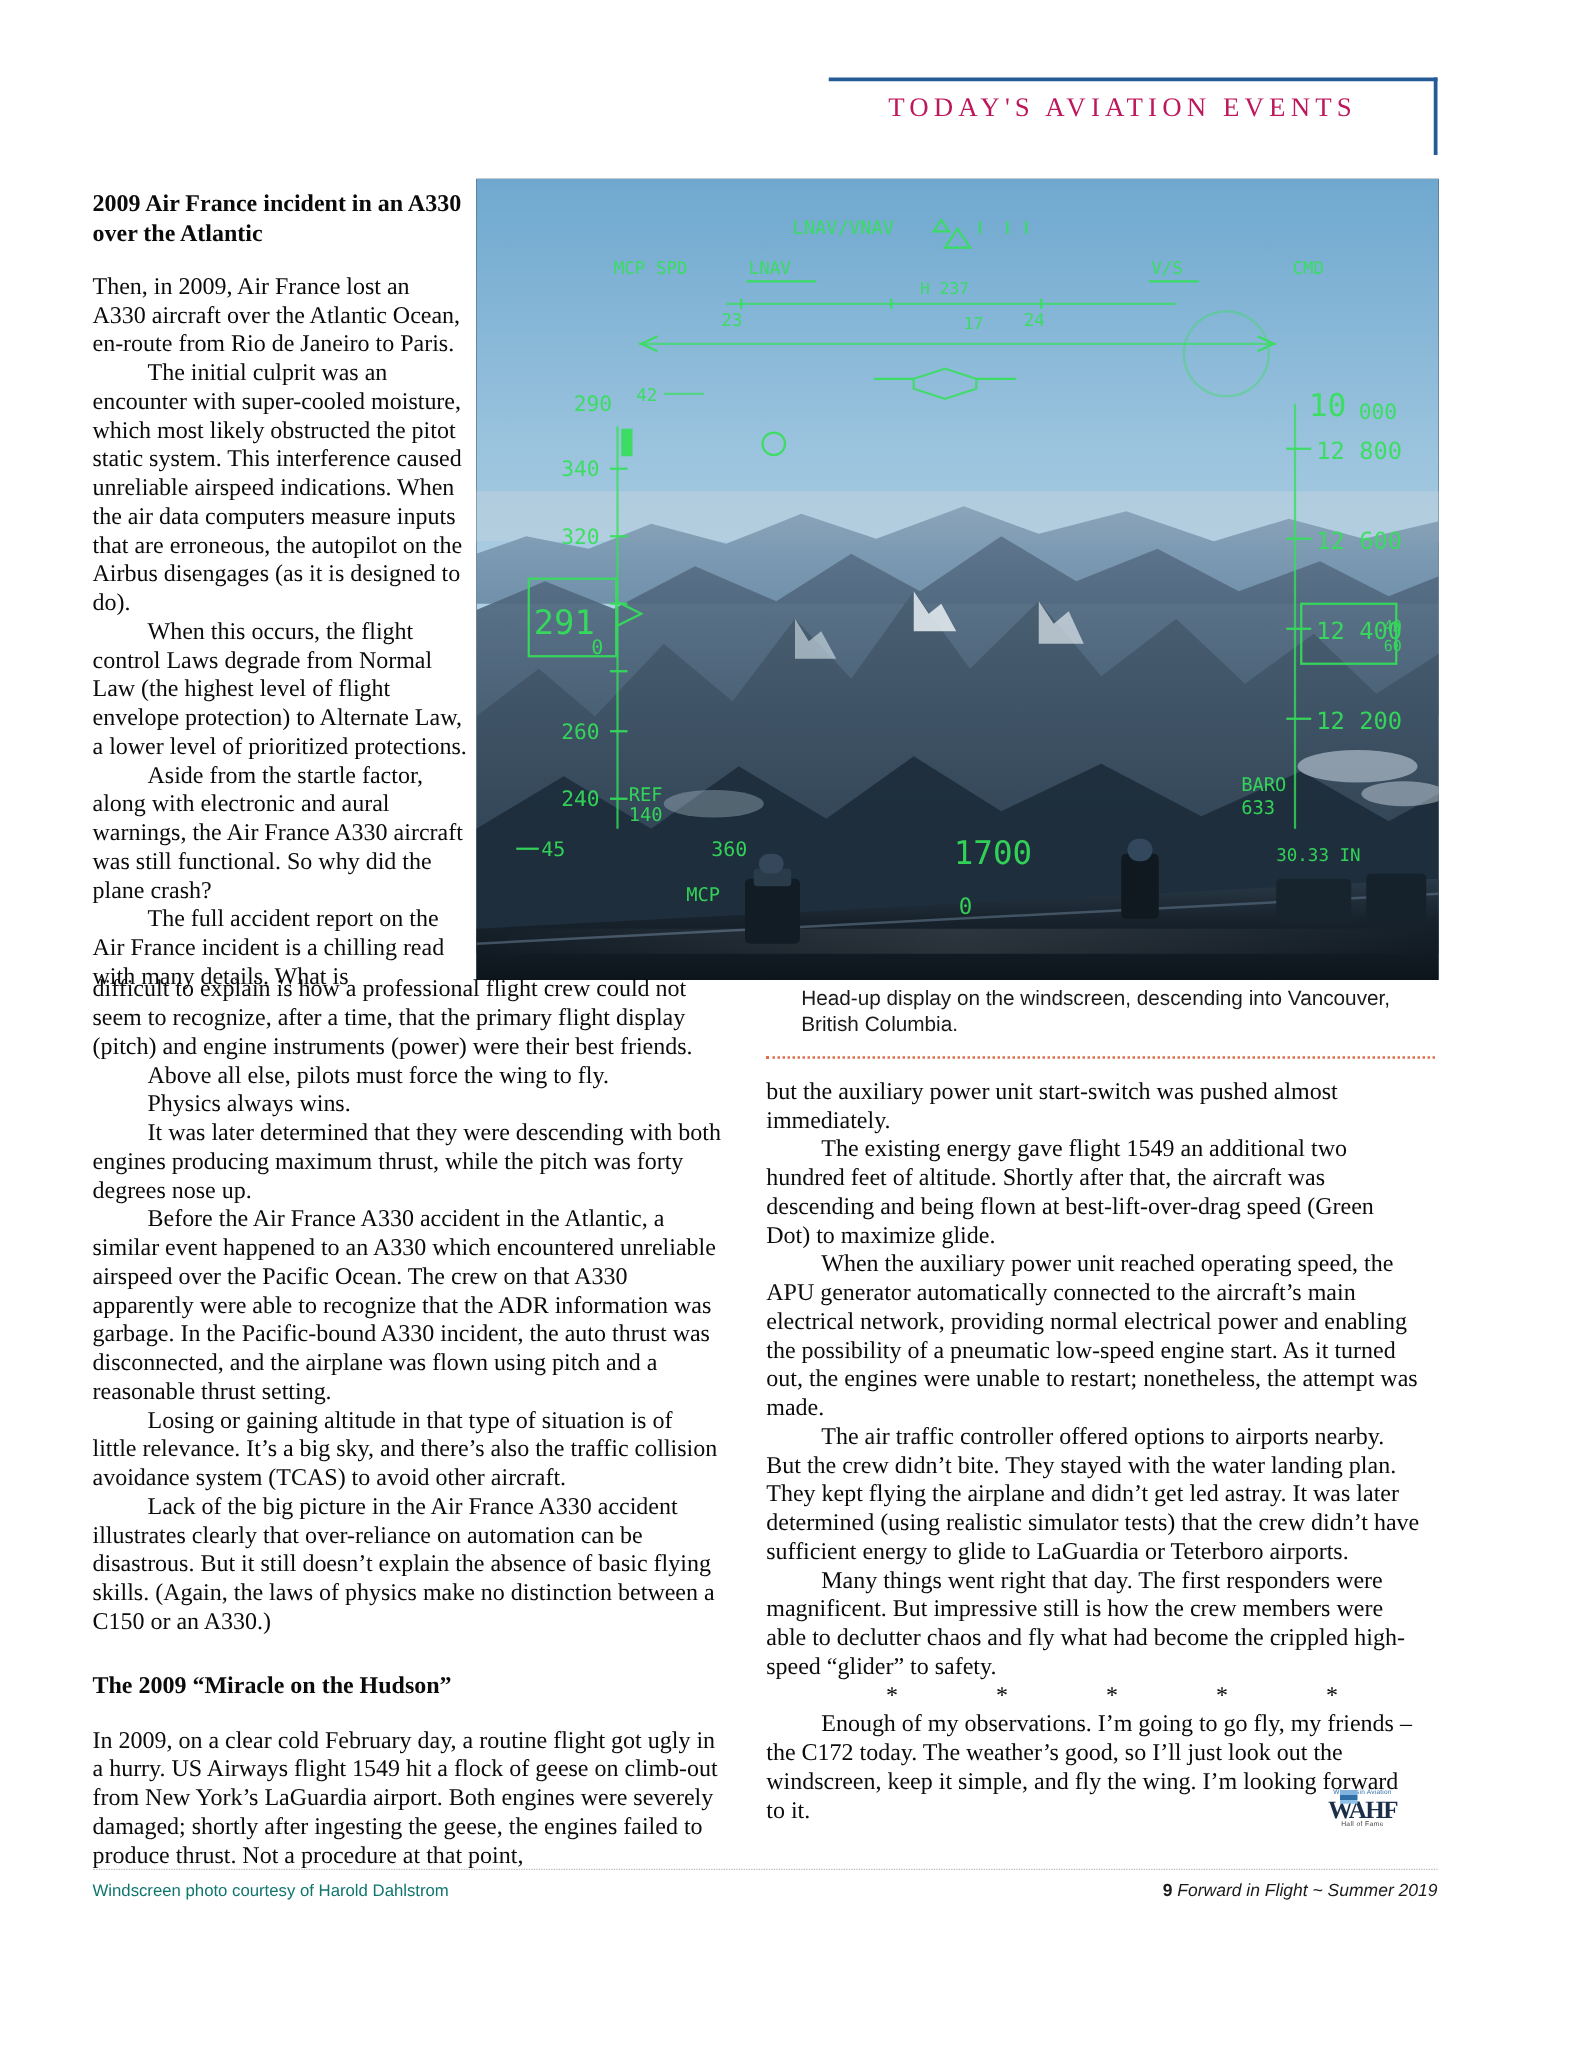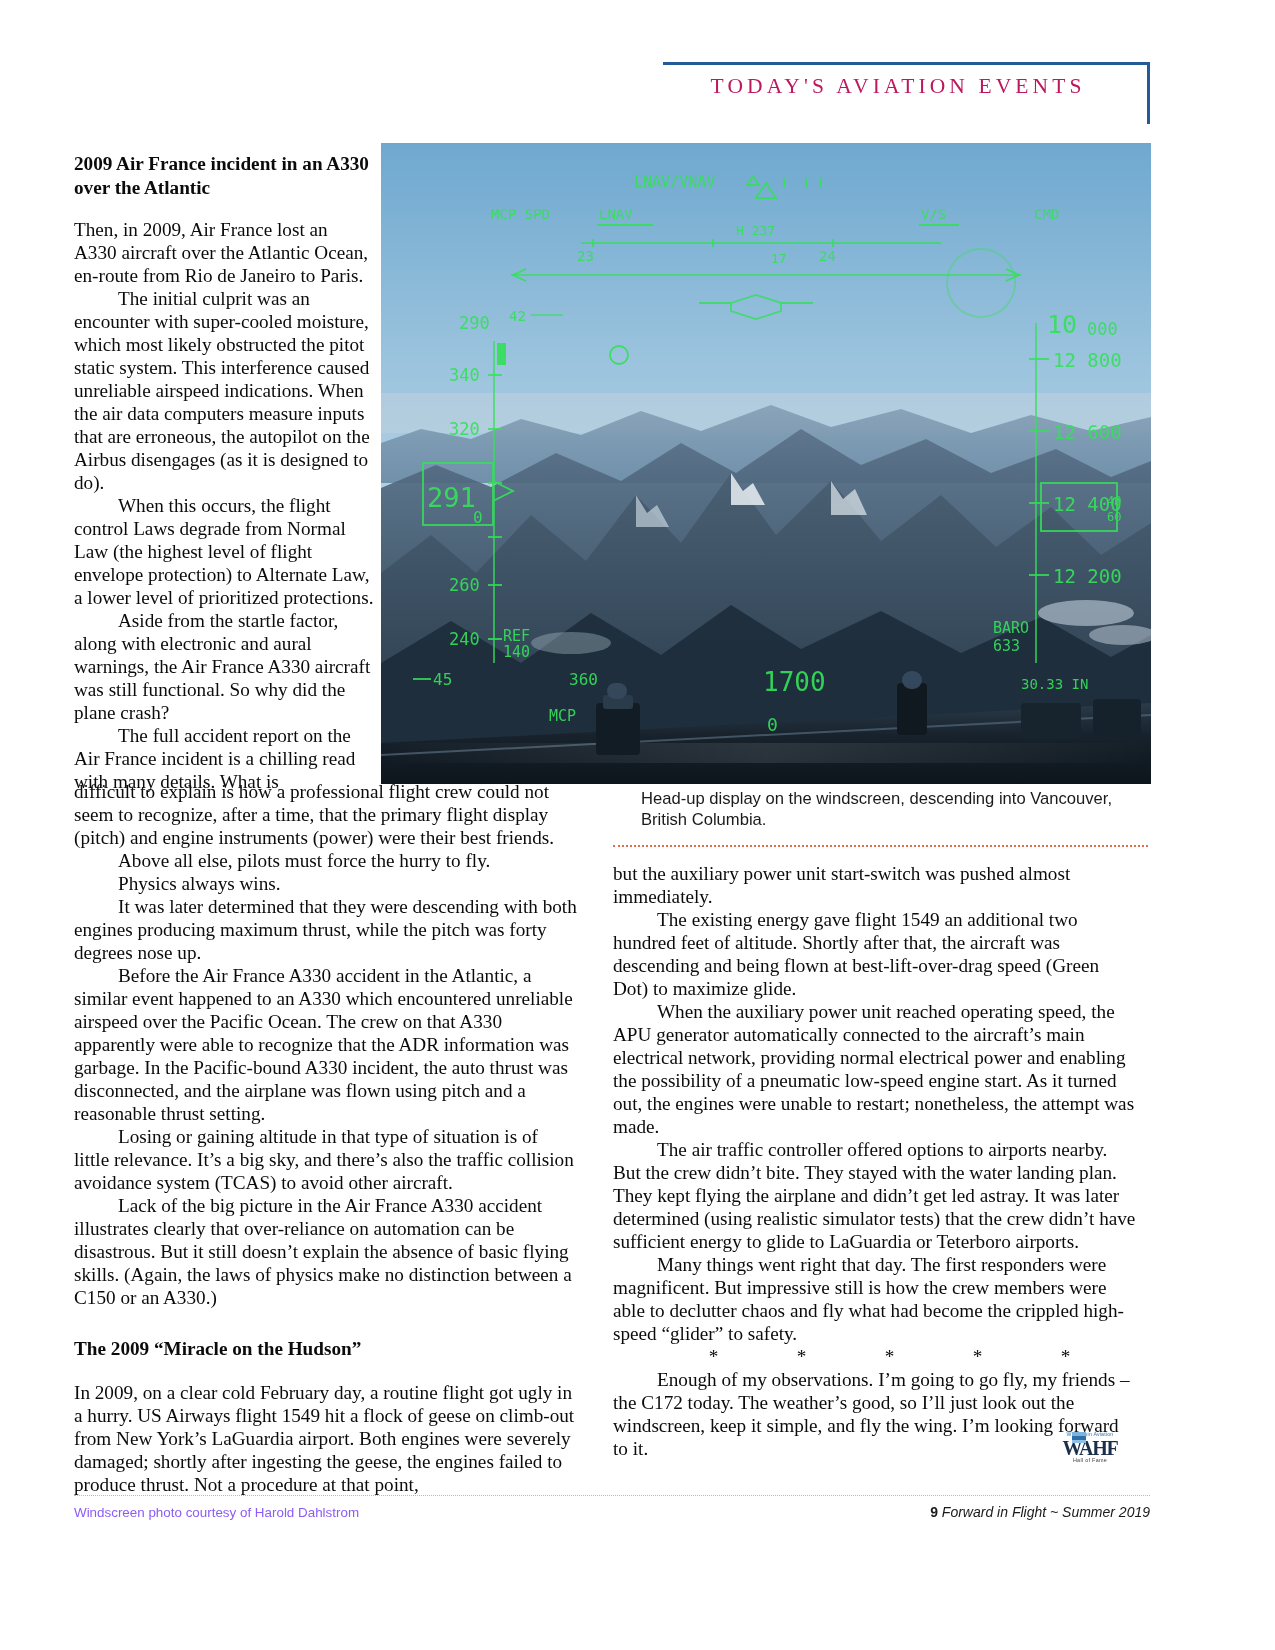--- a/index.html
+++ b/index.html
@@ -201,21 +201,21 @@
     width: 1076px;
     height: 0;
     border-top: 1px dotted #b9b9b9;
   }
   .footer-left {
     position: absolute;
     left: 74px;
     top: 1505px;
     font-family: "Liberation Sans", sans-serif;
     font-size: 13.4px;
-    color: #8b5cf6;
+    color: #0f766e;
   }
   .footer-right {
     position: absolute;
     right: 125px;
     top: 1504px;
     font-family: "Liberation Sans", sans-serif;
     font-size: 14px;
     color: #1a1a1a;
     white-space: nowrap;
   }
@@ -402,21 +402,21 @@
     <div class="gap-sm"></div>
     <p>Then, in 2009, Air France lost an A330 aircraft over the Atlantic Ocean, en-route from Rio de Janeiro to Paris.</p>
     <p class="indent">The initial culprit was an encounter with super-cooled moisture, which most likely obstructed the pitot static system. This interference caused unreliable airspeed indications. When the air data computers measure inputs that are erroneous, the autopilot on the Airbus disengages (as it is designed to do).</p>
     <p class="indent">When this occurs, the flight control Laws degrade from Normal Law (the highest level of flight envelope protection) to Alternate Law, a lower level of prioritized protections.</p>
     <p class="indent">Aside from the startle factor, along with electronic and aural warnings, the Air France A330 aircraft was still functional. So why did the plane crash?</p>
     <p class="indent">The full accident report on the Air France incident is a chilling read with many details. What is</p>
   </div>
 
   <div class="col-left-wide body-text">
     <p>difficult to explain is how a professional flight crew could not seem to recognize, after a time, that the primary flight display (pitch) and engine instruments (power) were their best friends.</p>
-    <p class="indent">Above all else, pilots must force the hurry to fly.</p>
+    <p class="indent">Above all else, pilots must force the wing to fly.</p>
     <p class="indent">Physics always wins.</p>
     <p class="indent">It was later determined that they were descending with both engines producing maximum thrust, while the pitch was forty degrees nose up.</p>
     <p class="indent">Before the Air France A330 accident in the Atlantic, a similar event happened to an A330 which encountered unreliable airspeed over the Pacific Ocean. The crew on that A330 apparently were able to recognize that the ADR information was garbage. In the Pacific-bound A330 incident, the auto thrust was disconnected, and the airplane was flown using pitch and a reasonable thrust setting.</p>
     <p class="indent">Losing or gaining altitude in that type of situation is of little relevance. It’s a big sky, and there’s also the traffic collision avoidance system (TCAS) to avoid other aircraft.</p>
     <p class="indent">Lack of the big picture in the Air France A330 accident illustrates clearly that over-reliance on automation can be disastrous. But it still doesn’t explain the absence of basic flying skills. (Again, the laws of physics make no distinction between a C150 or an A330.)</p>
     <div style="height:28px"></div>
     <h3 class="sect">The 2009 “Miracle on the Hudson”</h3>
     <div style="height:20px"></div>
     <p>In 2009, on a clear cold February day, a routine flight got ugly in a hurry. US Airways flight 1549 hit a flock of geese on climb-out from New York’s LaGuardia airport. Both engines were severely damaged; shortly after ingesting the geese, the engines failed to produce thrust. Not a procedure at that point,</p>
   </div>

